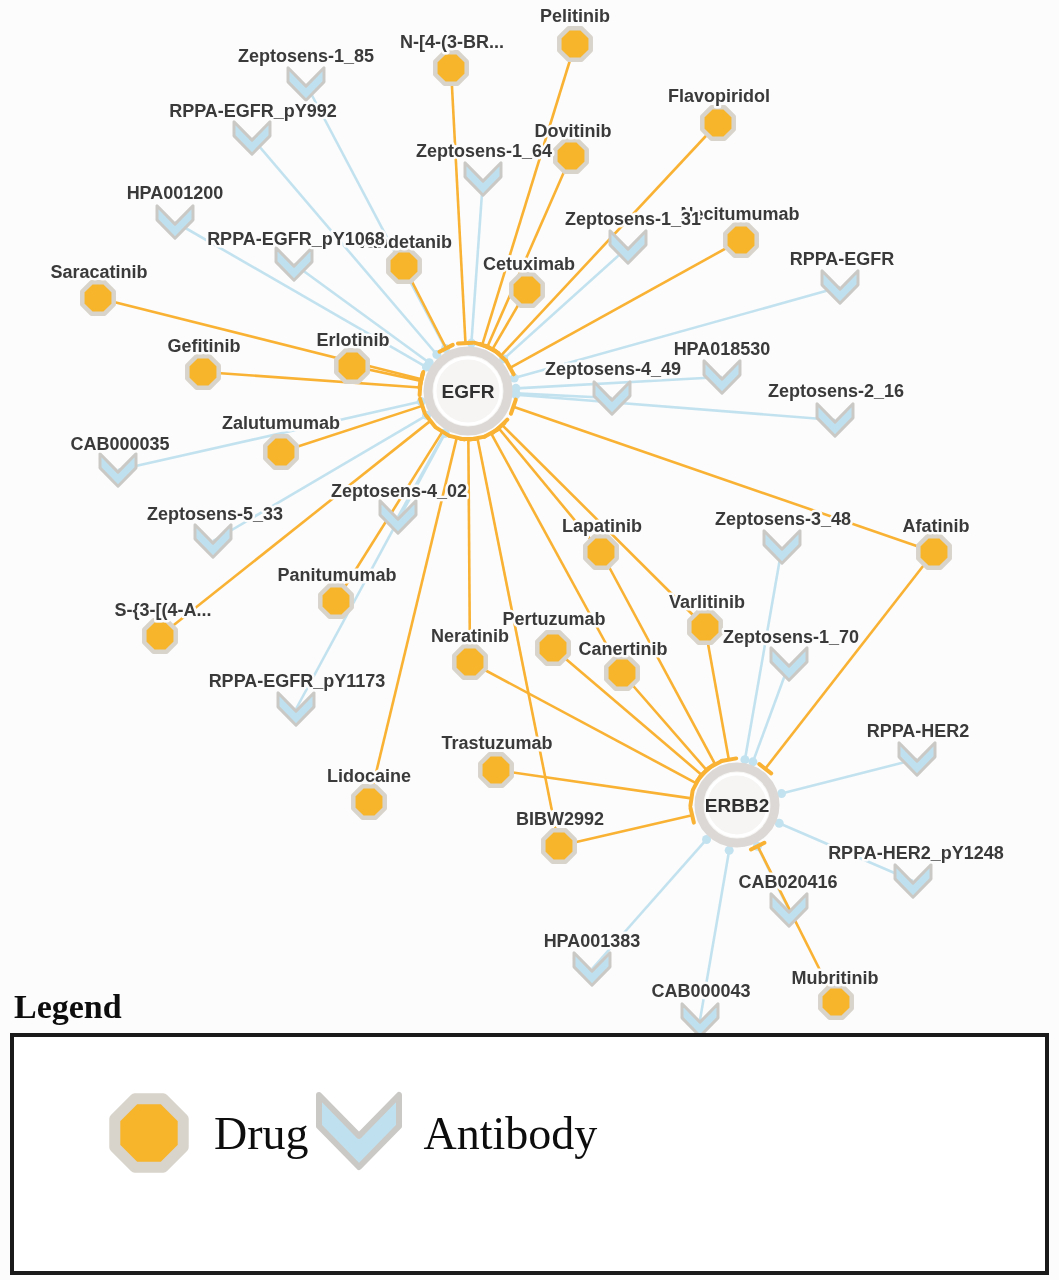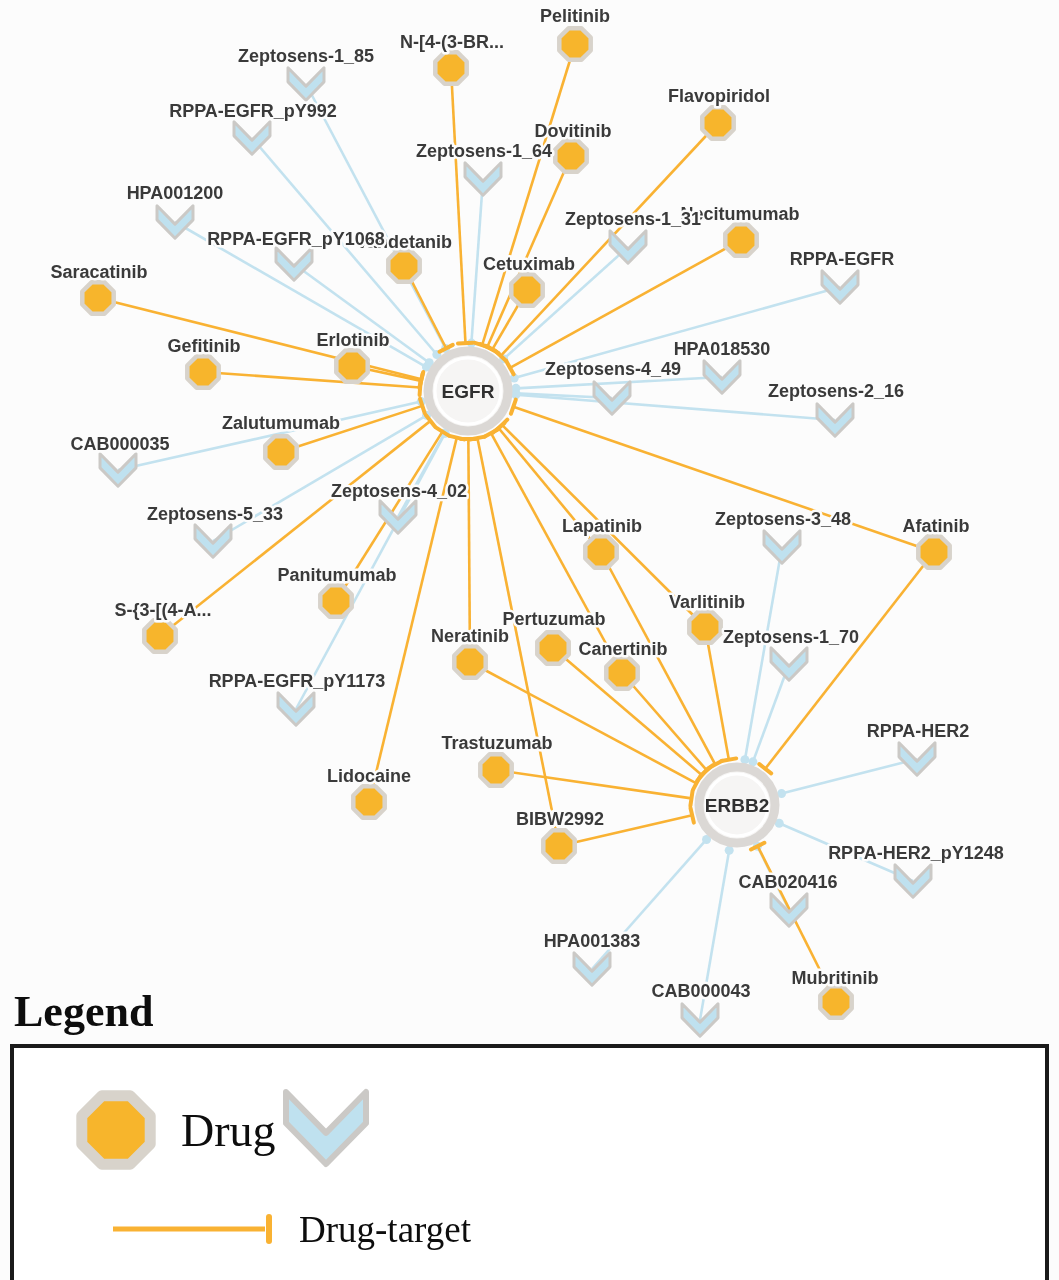--- a/index.html
+++ b/index.html
@@ -27,37 +27,37 @@
     font-family: "Liberation Sans", sans-serif;
     font-weight: bold;
     font-size: 19px;
     fill: #303030;
   }
 
   .legend { position: absolute; left: 0; top: 988px; width: 1059px; }
   .legend-title {
     font-family: "Liberation Serif", serif;
     font-weight: bold;
-    font-size: 44px;
+    font-size: 34px;
     color: #0d0d0d;
     padding-left: 14px;
     line-height: 1.1;
   }
   .legend-box {
     margin: 8px 10px 0 10px;
     border: 4px solid #1a1a1a;
     background: #ffffff;
     height: 226px;
     display: flex;
     flex-direction: column;
     justify-content: space-evenly;
     padding: 4px 0;
   }
   .legend-row { display: flex; align-items: center; }
-  .legend-row.nodes { padding-left: 52px; }
+  .legend-row.nodes { padding-left: 85px; }
   .legend-row.edges { padding-left: 95px; gap: 85px; }
   .legend-item { display: flex; align-items: center; gap: 15px; }
   .ltxt { font-family: "Liberation Serif", serif; color: #0d0d0d; }
   .ltxt.big { font-size: 46px; }
   .ltxt.med { font-size: 37px; }
 </style>
 </head>
 <body>
 
 <div id="stage">
@@ -463,26 +463,20 @@
         <div class="legend-item">
           <svg id="licon-drug" width="100" height="100" viewBox="0 0 100 100">
               <polygon points="84.2,64.2 64.2,84.2 35.8,84.2 15.8,64.2 15.8,35.8 35.8,15.8 64.2,15.8 84.2,35.8" fill="#F7B52C" stroke="#D8D3CB" stroke-width="11" stroke-linejoin="round"></polygon>
             </svg>
           <span class="ltxt big">Drug</span>
         </div>
         <div class="legend-item">
           <svg id="licon-antibody" width="100" height="95" viewBox="0 0 100 95">
               <path d="M 10 9 L 50 49.8 L 90 9 L 90 40.2 L 50 81 L 10 40.2 Z" fill="#BFE1EF" stroke="#CBC9C6" stroke-width="6" stroke-linejoin="round"></path>
             </svg>
+          <span class="ltxt big">Antibody</span>
         </div>
       </div>
       <div class="legend-row edges">
-        <div class="legend-item">
-          <svg id="licon-drug-edge" width="175" height="34" viewBox="0 0 175 34">
-              <line x1="4" y1="17" x2="156" y2="17" stroke="#F9B233" stroke-width="5"></line>
-              <line x1="160" y1="5" x2="160" y2="29" stroke="#F9B233" stroke-width="6" stroke-linecap="round"></line>
-            </svg>
-          <span class="ltxt med">Drug-target</span>
-        </div>
       </div>
     </div>
   </div>
 </div>
 
 </body></html>

